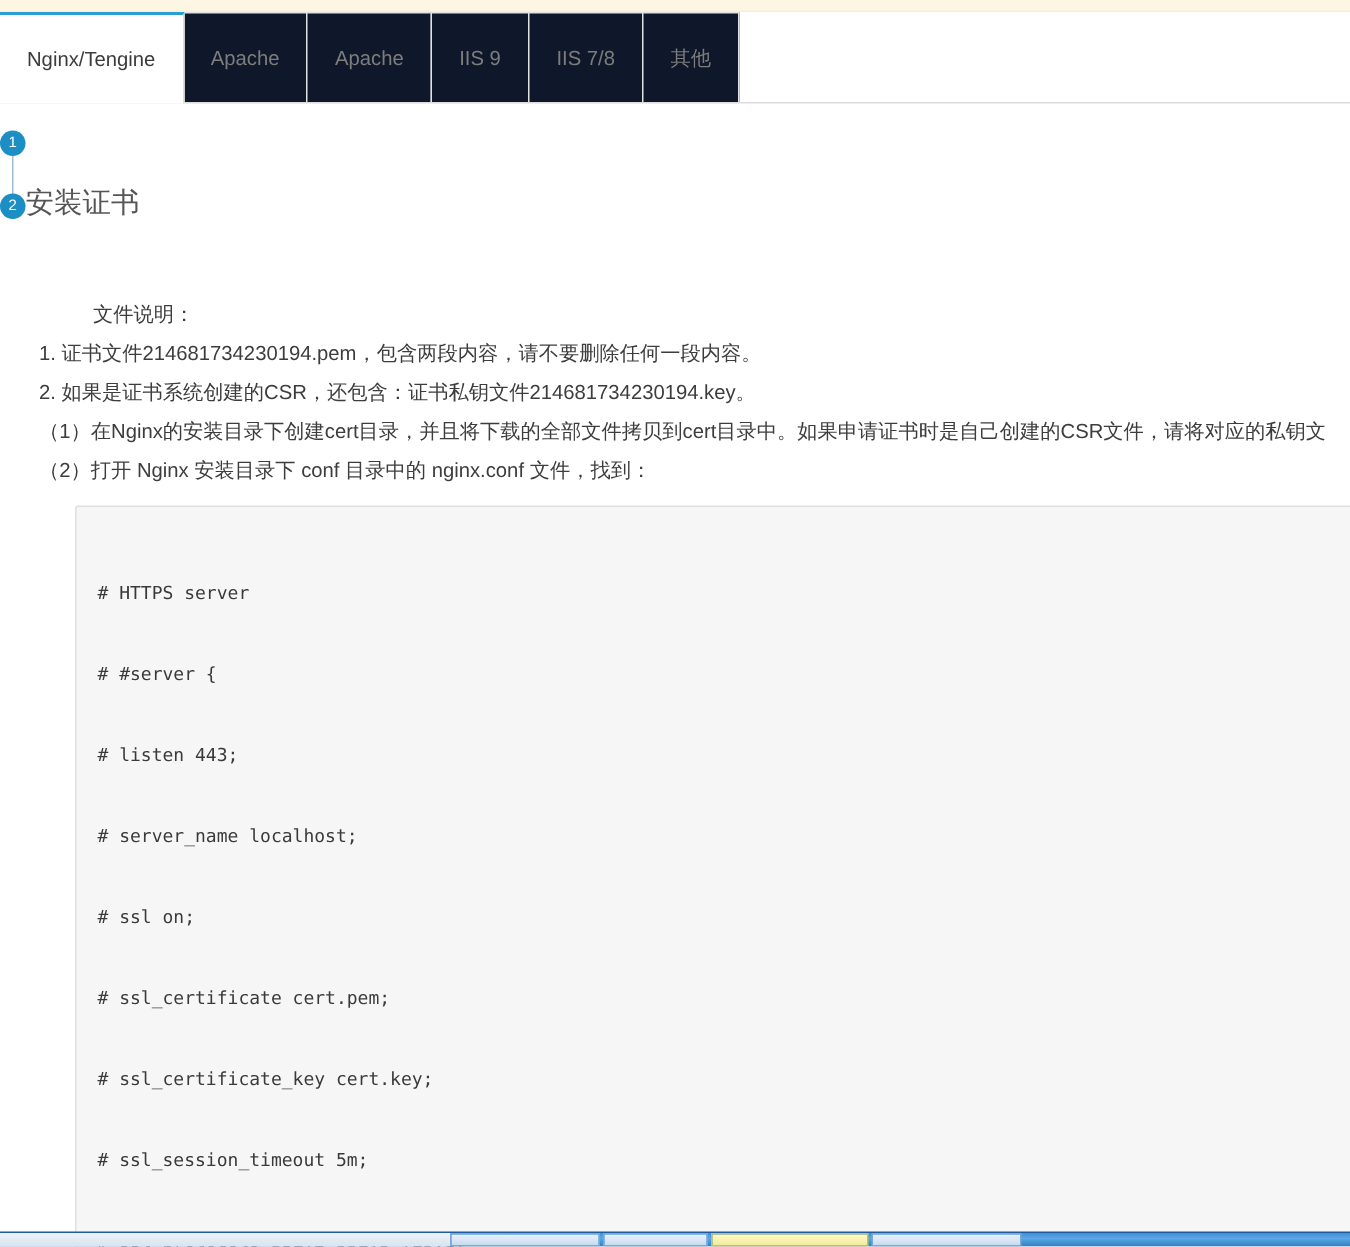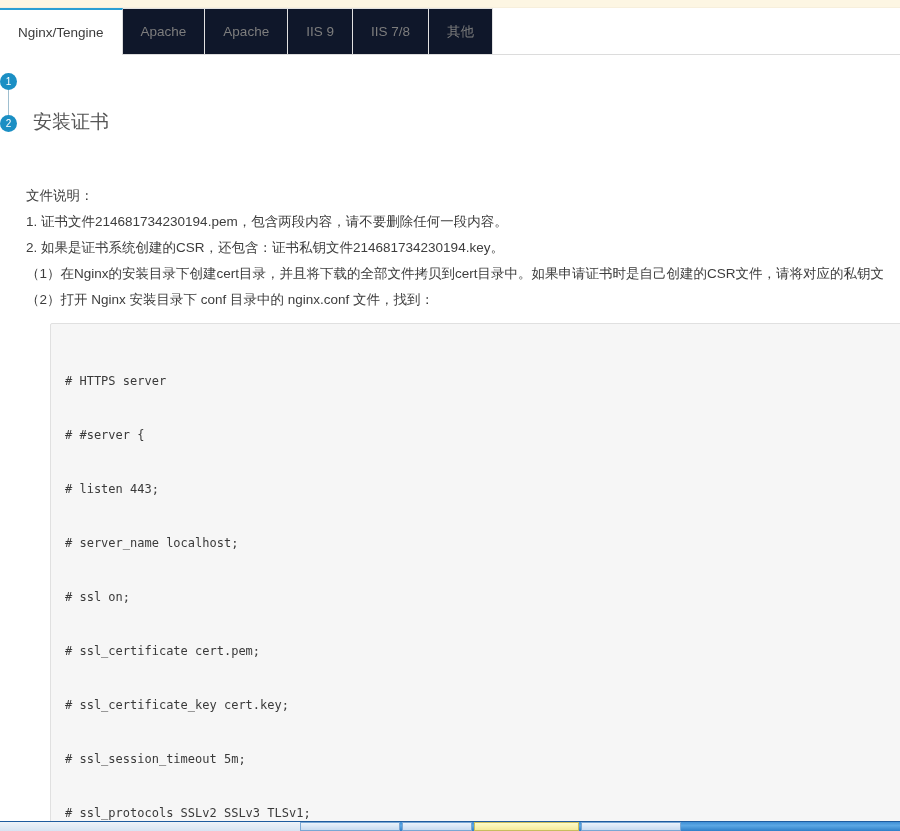--- a/index.html
+++ b/index.html
@@ -22,21 +22,21 @@
     height: 8px;
     background: #fdf6e3;
     border-bottom: 1px solid #f7efdc;
     box-sizing: border-box;
   }
 
   
   .tabbar {
     display: flex;
     align-items: stretch;
-    height: 47px;
+    height: 61px;
     border-bottom: 1px solid #dcdcdc;
     background: #ffffff;
     box-sizing: border-box;
   }
   .tab {
     display: flex;
     align-items: center;
     justify-content: center;
     padding: 0 18px;
     font-size: 13.5px;
@@ -107,21 +107,20 @@
     background: #0dc0e3;
     color: #ffffff;
     border: none;
     font-size: 13.5px;
     font-family: "Liberation Sans", sans-serif;
     padding: 9px 18px;
     cursor: pointer;
     line-height: 1;
   }
   .step-title {
-    margin-left: 16px;
     margin-top: -4px;
     font-size: 19px;
     color: #555555;
     font-weight: normal;
     line-height: 1.2;
   }
 
   
   .content {
     padding: 0 0 0 26px;
@@ -129,20 +128,21 @@
   .para {
     font-size: 13.5px;
     color: #3d3d3d;
     line-height: 26px;
     white-space: nowrap;
   }
   .para.gap-top {
   }
   .file-desc-title {
     margin-top: 26px;
+    margin-left: 36px;
   }
 
   
   .codeblock {
     background: #f6f6f6;
     border: 1px solid #e0e0e0;
     border-radius: 2px;
     margin: 10px 0 0 24px;
     margin-right: -24px;
     padding: 12px 14px;

